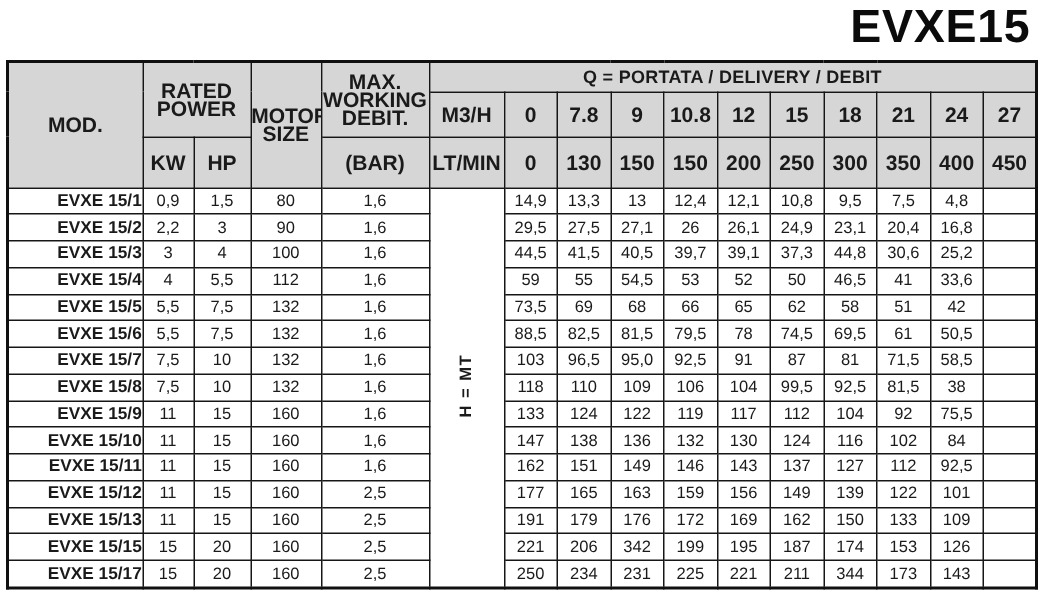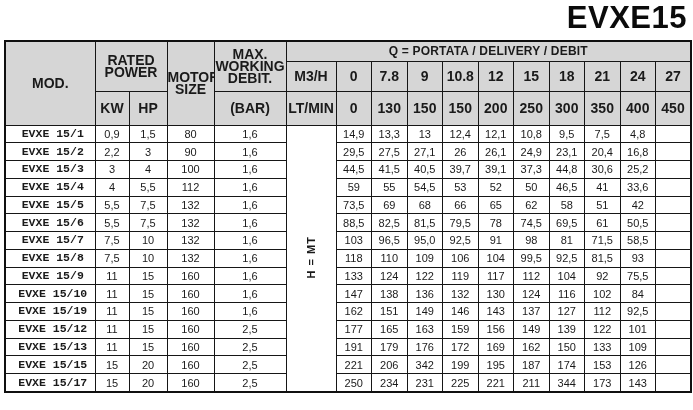--- a/index.html
+++ b/index.html
@@ -23,22 +23,22 @@
   }
   thead th {
     background:#d6d6d6; font-size:14px; font-weight:bold; line-height:12px;
   }
   th.q-title { font-size:12px; letter-spacing:0.2px; }
   tr.h1 { height:20px; }
   tr.h2 { height:30px; }
   tr.h3 { height:34px; }
   tbody td { font-size:11px; background:#ffffff; line-height:12px; }
   tbody td.c-mod {
-    font-weight:bold; text-align:center; padding-left:5px;
-    font-size:11.5px; white-space:nowrap;font-family:Liberation Mono, monospace;
+    font-weight:bold; text-align:right; padding-left:5px;
+    font-size:11.5px; white-space:nowrap;
   }
   td.c-hmt { background:#ffffff; }
   .vert-label {
     display:inline-block;
     writing-mode:vertical-rl; transform:rotate(180deg);
     font-weight:bold; font-size:11px; letter-spacing:1px; color:#1a1a1a;
   }
 </style>
 </head>
 <body>
@@ -212,41 +212,41 @@
           <td class="c-mod">EVXE 15/7</td>
           <td class="c-kw">7,5</td>
           <td class="c-hp">10</td>
           <td class="c-motor">132</td>
           <td class="c-press">1,6</td>
           <td class="c-q">103</td>
           <td class="c-q">96,5</td>
           <td class="c-q">95,0</td>
           <td class="c-q">92,5</td>
           <td class="c-q">91</td>
-          <td class="c-q">98</td>
+          <td class="c-q">87</td>
           <td class="c-q">81</td>
           <td class="c-q">71,5</td>
           <td class="c-q">58,5</td>
           <td class="c-q"></td>
         </tr>
         <tr>
           <td class="c-mod">EVXE 15/8</td>
           <td class="c-kw">7,5</td>
           <td class="c-hp">10</td>
           <td class="c-motor">132</td>
           <td class="c-press">1,6</td>
           <td class="c-q">118</td>
           <td class="c-q">110</td>
           <td class="c-q">109</td>
           <td class="c-q">106</td>
           <td class="c-q">104</td>
           <td class="c-q">99,5</td>
           <td class="c-q">92,5</td>
           <td class="c-q">81,5</td>
-          <td class="c-q">93</td>
+          <td class="c-q">38</td>
           <td class="c-q"></td>
         </tr>
         <tr>
           <td class="c-mod">EVXE 15/9</td>
           <td class="c-kw">11</td>
           <td class="c-hp">15</td>
           <td class="c-motor">160</td>
           <td class="c-press">1,6</td>
           <td class="c-q">133</td>
           <td class="c-q">124</td>
@@ -270,21 +270,21 @@
           <td class="c-q">136</td>
           <td class="c-q">132</td>
           <td class="c-q">130</td>
           <td class="c-q">124</td>
           <td class="c-q">116</td>
           <td class="c-q">102</td>
           <td class="c-q">84</td>
           <td class="c-q"></td>
         </tr>
         <tr>
-          <td class="c-mod">EVXE 15/19</td>
+          <td class="c-mod">EVXE 15/11</td>
           <td class="c-kw">11</td>
           <td class="c-hp">15</td>
           <td class="c-motor">160</td>
           <td class="c-press">1,6</td>
           <td class="c-q">162</td>
           <td class="c-q">151</td>
           <td class="c-q">149</td>
           <td class="c-q">146</td>
           <td class="c-q">143</td>
           <td class="c-q">137</td>

